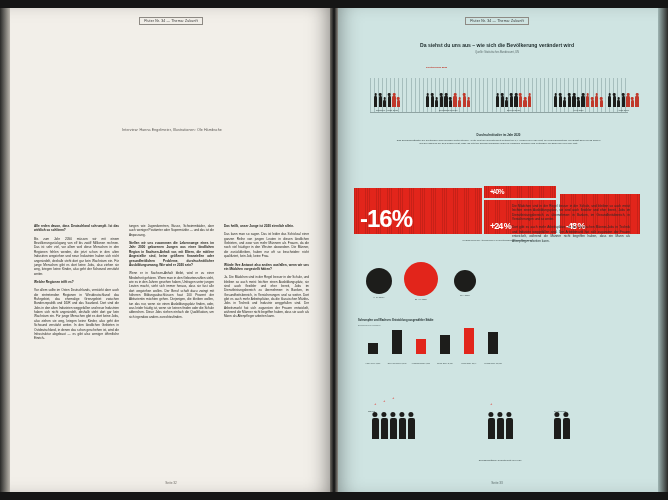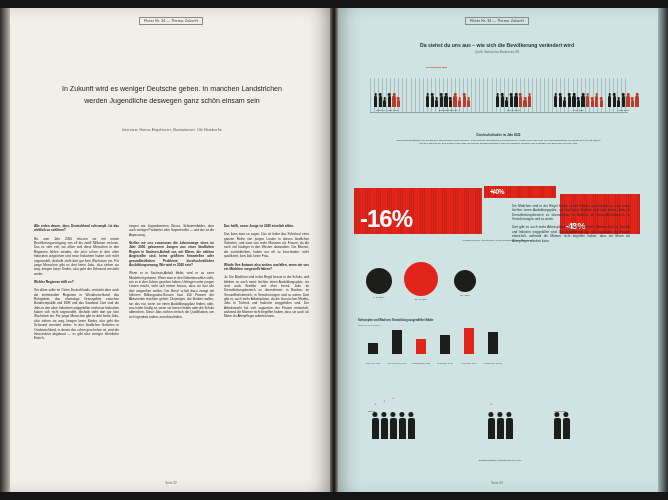--- a/index.html
+++ b/index.html
@@ -402,21 +402,20 @@
 
   <div class="page-edge-l"></div>
   <div class="page-edge-r"></div>
 
   <div class="page" id="page-left">
 
     <div class="runhead">
       <span class="box">Fluter Nr. 34 — Thema: Zukunft</span>
     </div>
 
-    <div class="deck">In Zukunft wird es weniger Deutsche geben. In manchen Landstrichen werden Jugendliche deswegen ganz schön einsam sein</div>
     <div class="byline">Interview: Hanna Engelmeier, Illustrationen: Ole Hämbsche</div>
 
     <div class="cols">
       <div class="col">
         <p class="lead">Alle reden davon, dass Deutschland schrumpft. Ist das wirklich so schlimm?</p>
         <p>Bis zum Jahr 2050 müssen wir mit einem Bevölkerungsrückgang von elf bis zwölf Millionen rechnen. Das ist sehr viel, vor allem weil diese Menschen in den Regionen fehlen werden, die jetzt schon in den alten Industrien wegziehen und neue Industrien haben sich nicht angesiedelt, deshalb steht dort gar kein Wachstum ein. Für junge Menschen gibt es dort keine Jobs, also ziehen sie weg, kriegen keine Kinder, also geht der Schwund verstärkt weiter.</p>
         <p class="q">Welche Regionen trifft es?</p>
         <p>Vor allem sollte im Osten Deutschlands, verstärkt aber auch die eintretenden Regionen in Westdeutschland: das Ruhrgebiet, das ehemalige Grenzgebiet zwischen Bundesrepublik und DDR und das Saarland. Dort sind die Jobs in den alten Industrien weggefallen und neue Industrien haben sich nicht angesiedelt, deshalb steht dort gar kein Wachstum ein. Für junge Menschen gibt es dort keine Jobs, also ziehen sie weg, kriegen keine Kinder, also geht der Schwund verstärkt weiter. In den ländlichen Gebieten in Ostdeutschland, in denen das schon geschehen ist, wird die Infrastruktur abgebaut — es gibt also weniger öffentliche Einrich-</p>
       </div>
       <div class="col">
@@ -586,20 +585,23 @@
 
     <div class="capblock">
       <span class="h">Durchschnittsalter im Jahr 2020</span>
       <span>Das Durchschnittsalter der Deutschen wird bis 2020 weiter steigen. Heute liegt der Geburtenwert weltweit bei 1,4 Kindern pro Frau liegt, der Lebenserwartung von längst 2060 bei 85 Jahren und für Männern bei 80,2 Jahren liegt, nahe als jetzt die Bevölkerungszahl. Diffeenz zwischen Zuzügen und Fortzügen: ab 2020 über 100.000 liegt.</span>
     </div>
 
     <div class="redzone" id="redzone">
         <div class="rbar" style="left: 0px; width: 128px; height: 46px;">
           <span style="font-size: 24px; left: 6px; bottom: 3px;">-16%</span>
         </div>
+        <div class="rbar" style="left: 130px; width: 72px; height: 34px;">
+          <span style="font-size: 9px; left: 6px; bottom: 3px;">+24 %</span>
+        </div>
         <div class="rbar" style="left: 130px; width: 72px; height: 12px; bottom: 36px;">
           <span style="font-size: 7px; left: 6px; bottom: 3px;">+/-0%</span>
         </div>
         <div class="rbar" style="left: 206px; width: 80px; height: 40px;">
           <span style="font-size: 9px; left: 6px; bottom: 3px;">-48 %</span>
         </div>
       </div>
     <div class="redcap">Veränderung der Altersgruppen in Deutschland bis zum Jahr 2030</div>
 
     <div class="dots" id="dots">

